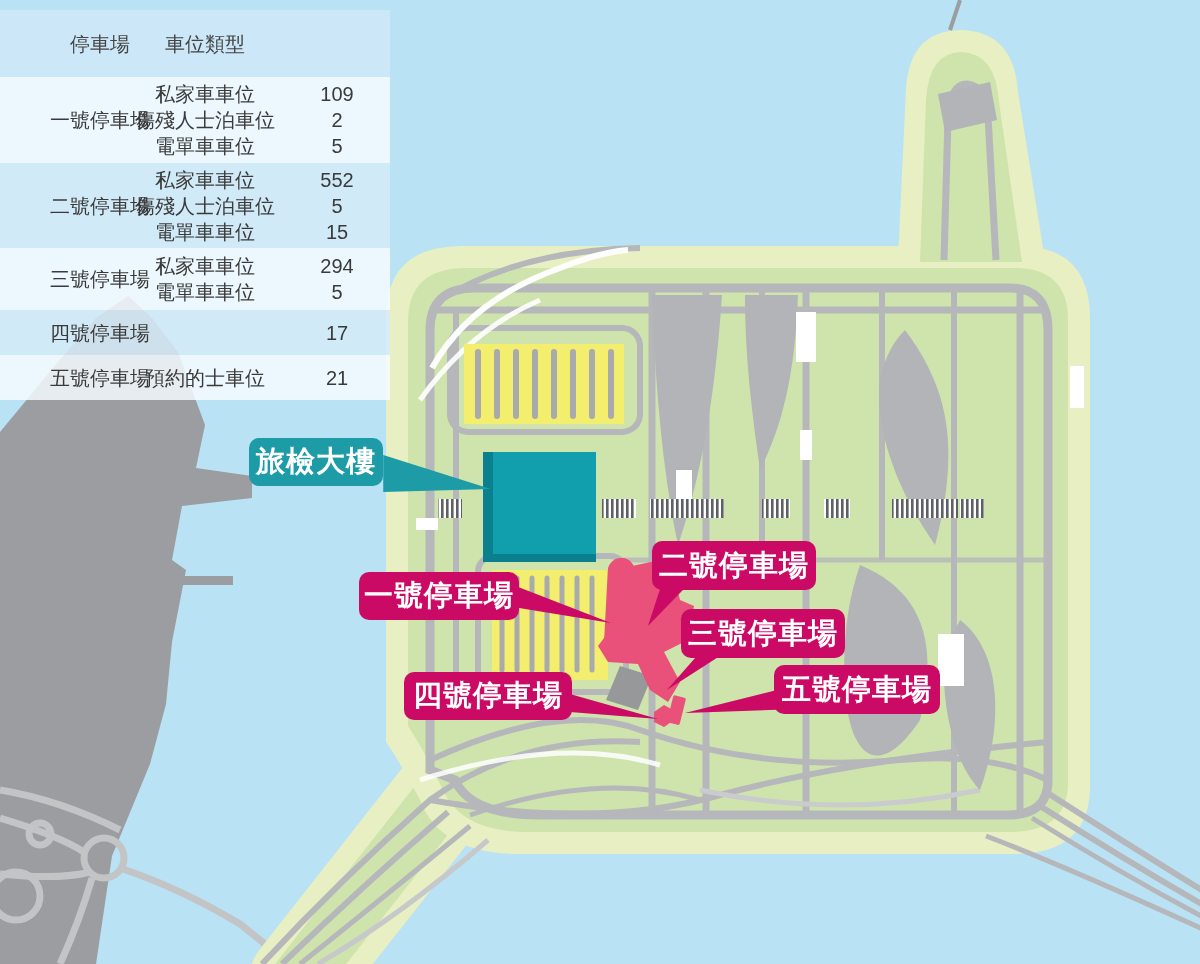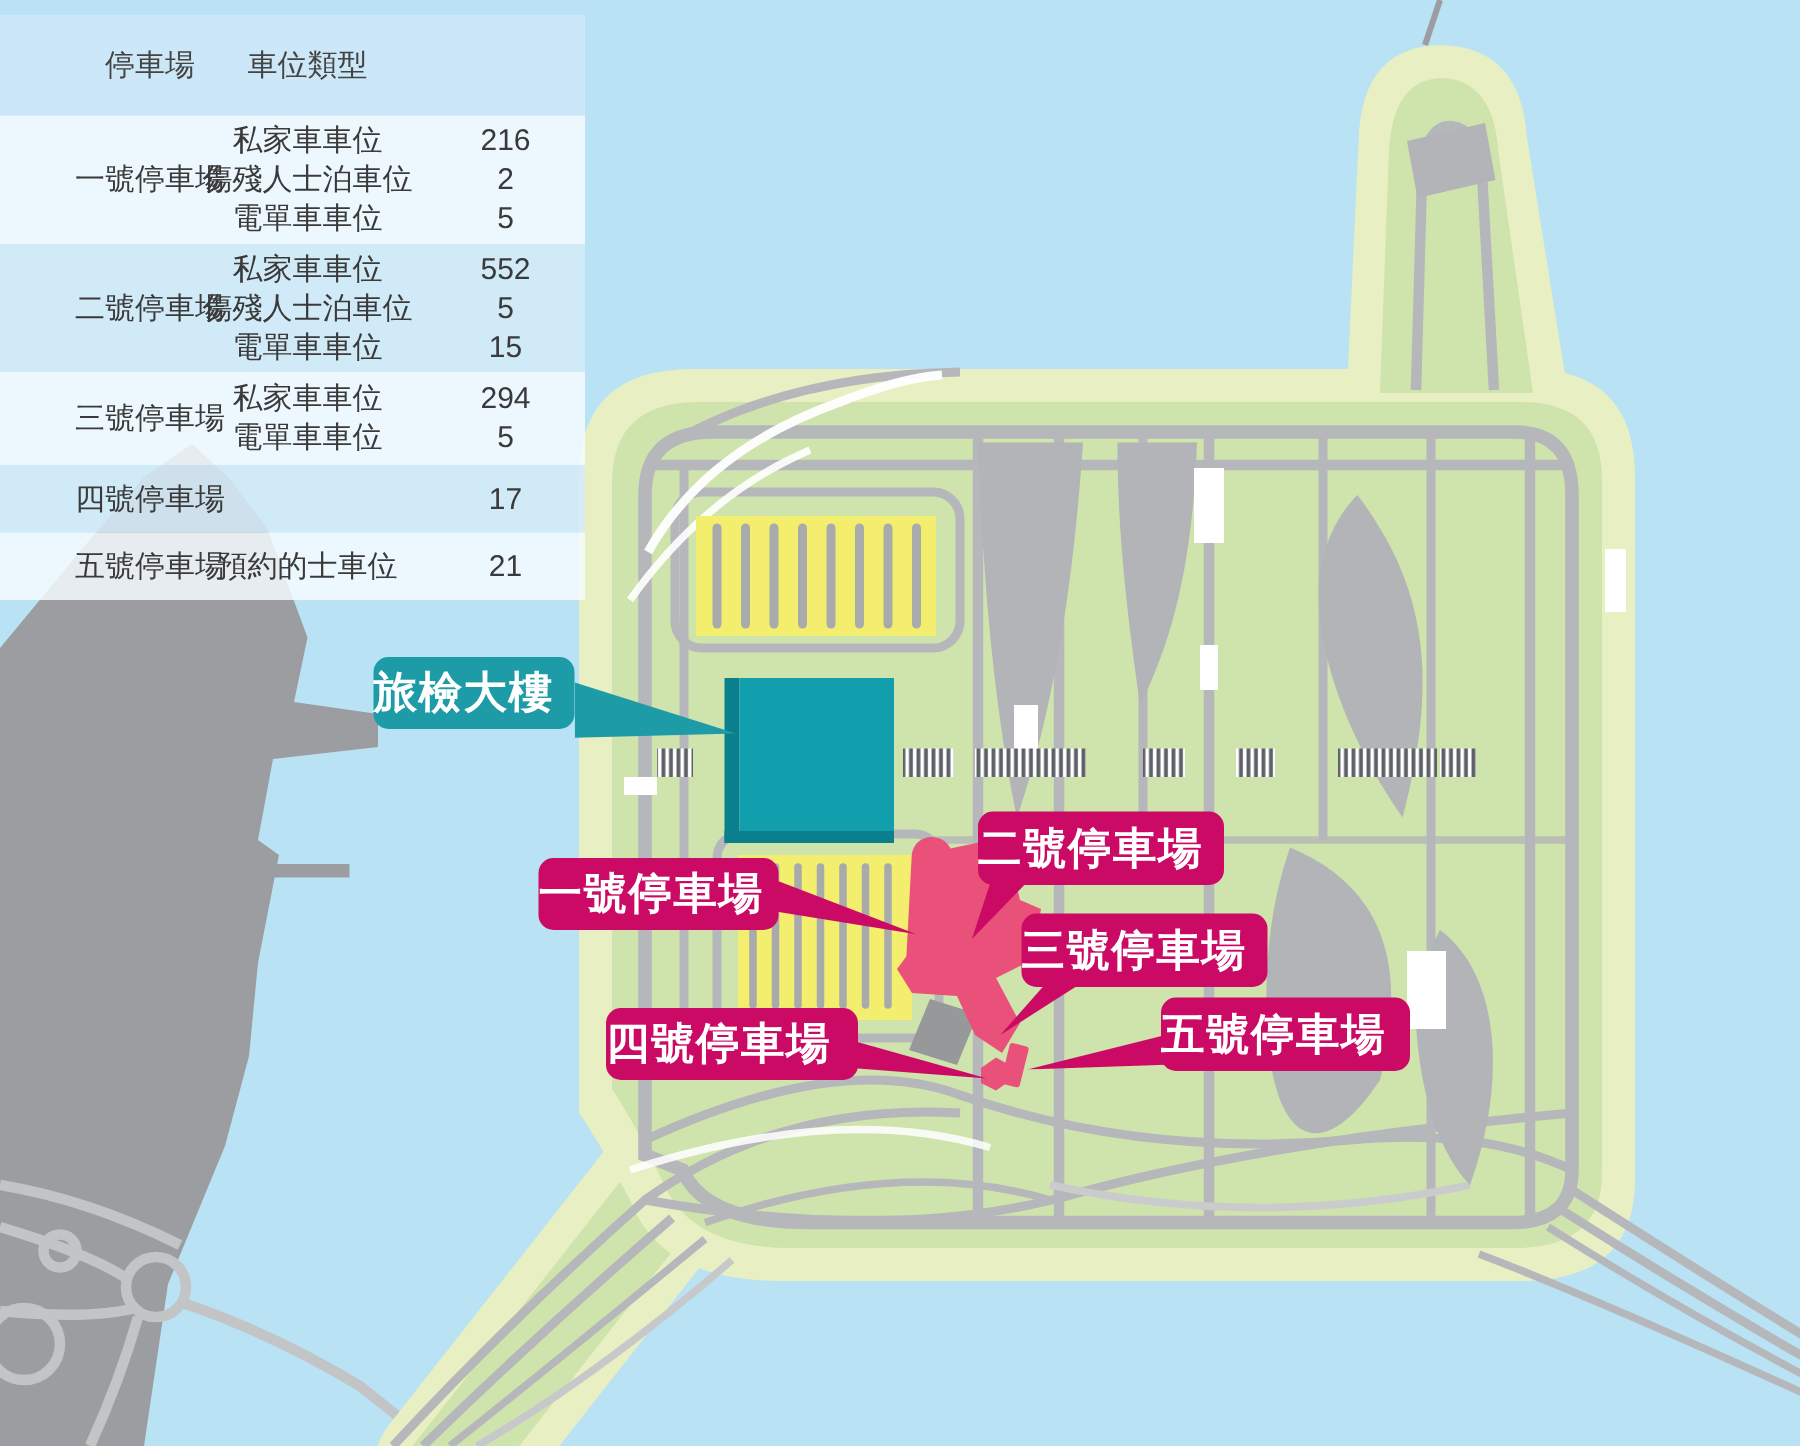--- a/index.html
+++ b/index.html
@@ -16,21 +16,21 @@
   .t-r3{height:62px;background:rgba(245,251,255,.84);}
   .t-r4{height:45px;background:rgba(213,235,248,.86);}
   .t-r5{height:45px;background:rgba(245,251,255,.84);}
   .cell{position:absolute;top:0;height:100%;display:flex;flex-direction:column;
         justify-content:center;text-align:center;font-size:20px;line-height:26px;}
   .c1{left:0;width:200px;}
   .c2{left:105px;width:200px;align-items:center;}
   .c3{left:287px;width:100px;}
 
   
-  .callout{position:absolute;display:flex;align-items:center;
+  .callout{position:absolute;display:flex;align-items:center;justify-content:center;
            border-radius:10px;color:#fff;font-weight:bold;font-size:29px;letter-spacing:1px;
            white-space:nowrap;z-index:5;}
   .teal{background:#1d9ba6;}
   .pink{background:#ca0a64;}
   .tail{position:absolute;z-index:4;}
   .tail-teal{background:#1d9ba6;}
   .tail-pink{background:#ca0a64;}
 
   .lb-building{left:249px;top:438px;width:134px;height:48px;}
   .tl-building{left:381px;top:452px;width:112px;height:42px;
@@ -227,21 +227,21 @@
     <div class="t-row t-r1">
       <div class="cell c1">
           <span>一號停車場</span>
         </div>
       <div class="cell c2">
         <span>私家車車位</span>
           <span>傷殘人士泊車位</span>
           <span>電單車車位</span>
       </div>
       <div class="cell c3">
-        <span>216</span>
+        <span>109</span>
           <span>2</span>
           <span>5</span>
       </div>
     </div>
 
     <div class="t-row t-r2">
       <div class="cell c1">
           <span>二號停車場</span>
         </div>
       <div class="cell c2">

